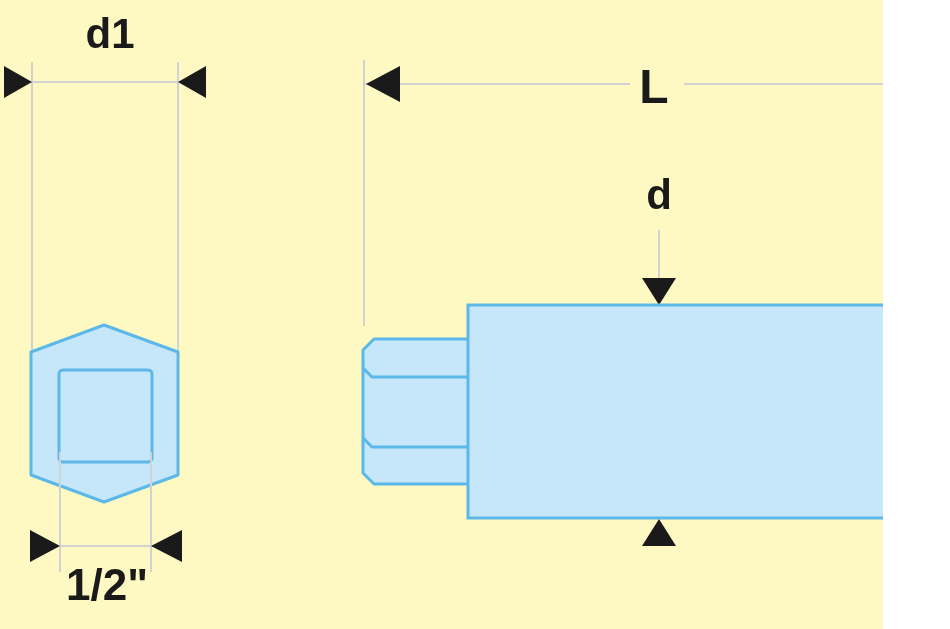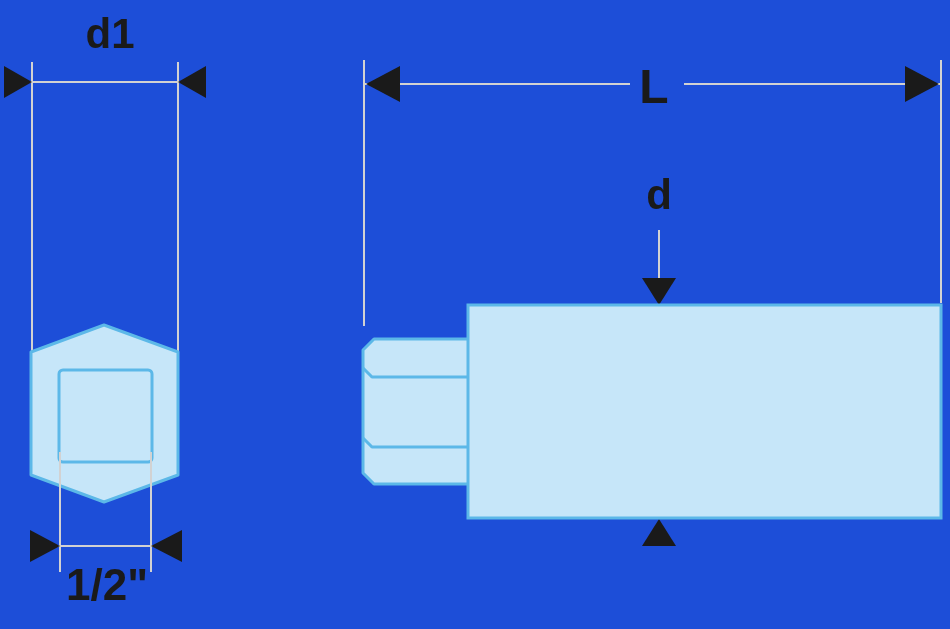--- a/index.html
+++ b/index.html
@@ -5,23 +5,23 @@
   html, body {
     margin: 0;
     padding: 0;
     background: #ffffff;
   }
   body {
     font-family: "Liberation Sans", sans-serif;
   }
   #drawing-root {
     position: relative;
-    width: 950px;
+    width: 883px;
     height: 629px;
-    background: #1d4ed8;
+    background: #fef9c3;
     overflow: hidden;
     text-align: center;
   }
   #drawing-svg {
     display: block;
     width: 950px;
     height: 629px;
   }
   .dim-label {
     font-family: "Liberation Sans", sans-serif;

